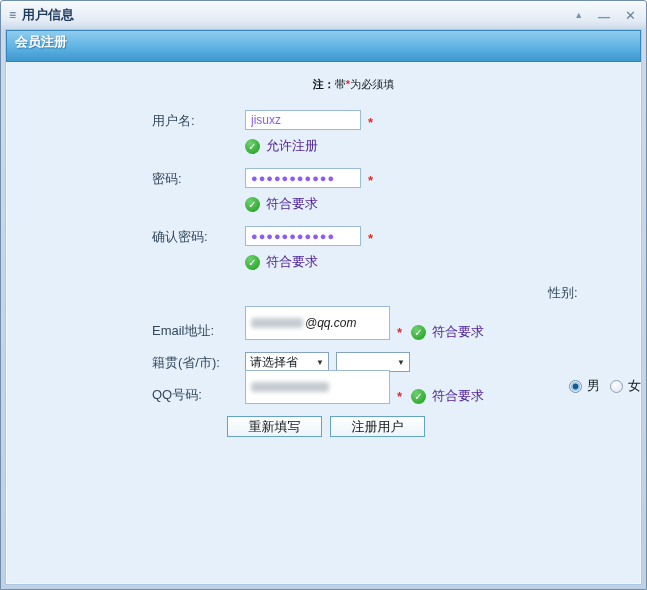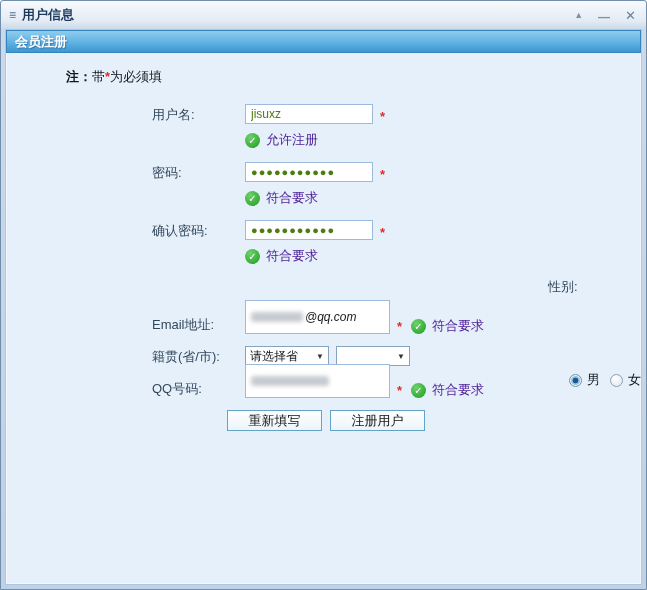--- a/index.html
+++ b/index.html
@@ -23,43 +23,43 @@
   .win-btn.minimize { font-size:12px; font-weight:bold; transform:translateY(2px); }
   .win-btn.close { font-size:13px; font-weight:bold; color:#68819C; }
 
   
   .content {
     position:absolute; top:28px; left:4px; right:4px; bottom:4px;
     background:#E6F0FA; border:1px solid #AEC8DF;
     box-shadow:inset 0 0 0 1px #F2F8FD;
   }
   .section-header {
-    height:23px; line-height:22px; padding-left:8px;
+    height:32px; line-height:22px; padding-left:8px;
     background:linear-gradient(#8ECDEE, #5FB2E2 55%, #3D97D0);
     border:1px solid #3585BC;
     color:#FFFFFF; font-weight:bold; font-size:13px;
     text-shadow:1px 1px 1px rgba(20,80,140,.55);
   }
 
-  .note { margin:15px 0 6px 60px; font-size:13px; color:#10161C; }
+  .note { margin:15px 0 6px 60px; font-size:11px; color:#10161C;text-align:center; }
   .note .note-label { font-weight:bold; }
   .req-star { color:#E02B2B; font-weight:bold; }
 
   
   .form { margin:16px 0 0 146px; font-size:13px; }
   .row { display:flex; align-items:flex-end; height:22px; }
   .row + .row-status { margin-top:8px; }
   .row-status { display:flex; align-items:center; height:16px; margin-left:93px; }
   .row-status + .row { margin-top:12px; }
   .field-label { width:93px; color:#33475C; flex:0 0 93px; }
 
   .text-input {
-    width:128px; height:20px; border:1px solid #9CBBDB; background:#FFFFFF;
+    width:116px; height:20px; border:1px solid #9CBBDB; background:#FFFFFF;
     font-family:"Liberation Sans","DejaVu Sans",sans-serif;
-    font-size:12px; padding:1px 5px; color:#4d7c0f; outline:none;
+    font-size:12px; padding:1px 5px; color:#8b5cf6; outline:none;
   }
   .pwd { font-weight:bold; font-size:11px; letter-spacing:1px; }
   .after-star { margin-left:7px; font-size:13px; }
 
   .check-icon {
     width:15px; height:15px; border-radius:50%;
     background:radial-gradient(circle at 35% 30%, #6FD06F, #34AC34 70%, #2A9A2A);
     color:#fff; font-size:10px; font-weight:bold; line-height:15px; text-align:center;
     flex:0 0 15px;
   }

